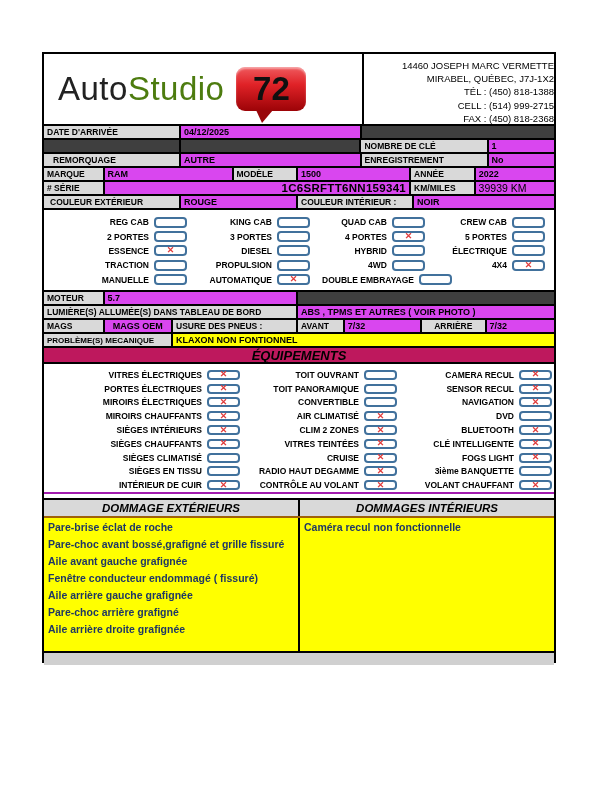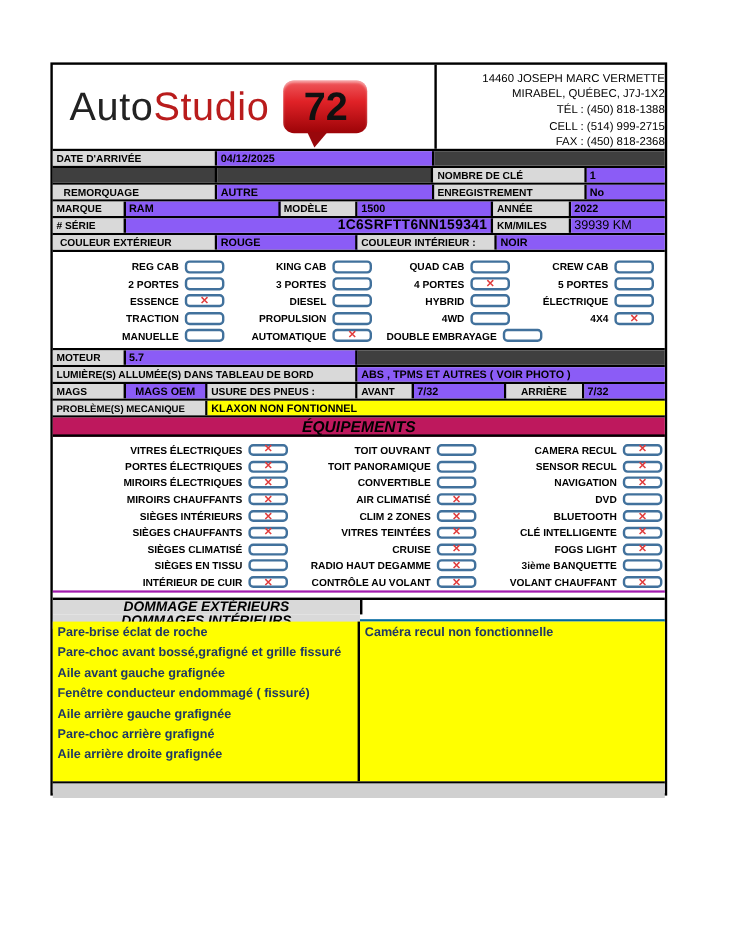--- a/index.html
+++ b/index.html
@@ -11,39 +11,39 @@
 
   
   .row { display: flex; width: 100%; border-bottom: 2px solid #000; }
   .row:last-child { border-bottom: none; }
   .c { border-right: 2px solid #000; overflow: hidden; white-space: nowrap;
        display: flex; align-items: center; font-size: 8.5px; font-weight: bold;
        padding: 0 3px; }
   .c:last-child { border-right: none; }
   .g { background: #D9D9D9; }
   .d { background: #3F3F3F; }
-  .w { background: #8b5cf6; }
+  .w { background: #d946ef; }
   .y { background: #FFFF00; }
   .ctr { justify-content: center; }
   .rgt { justify-content: flex-end; }
 
   .h14 { height: 14px; }
   .val { font-size: 9px; }
 
   
   .hdr { display: flex; height: 72px; border-bottom: 2px solid #000; }
   .logo-cell { width: 320px; border-right: 2px solid #000; display: flex;
                align-items: center; padding-left: 14px; }
   .addr-cell { flex: 1; padding: 5px 0 0 10px; text-align: right; }
   .addr-line { font-size: 9.5px; font-weight: normal; line-height: 13.2px; }
 
   .logo { display: flex; align-items: center; }
   .lg-text { font-size: 33px; letter-spacing: 0.5px; }
   .lg-auto { color: #222; }
-  .lg-studio { color: #b91c1c; }
+  .lg-studio { color: #4d7c0f; }
   .badge { position: relative; margin-left: 12px; width: 70px; height: 44px;
            border-radius: 9px;
            background: linear-gradient(180deg, #f05a5e 0%, #e02227 40%, #9c0307 100%);
            display: flex; align-items: center; justify-content: center;
            box-shadow: inset 0 2px 2px rgba(255,255,255,.45); }
   .badge-num { font-size: 33px; font-weight: bold; color: #101010; }
   .badge-tail { position: absolute; left: 20px; bottom: -12px; width: 0; height: 0;
                 border-top: 13px solid #99070b; border-left: 6px solid transparent;
                 border-right: 11px solid transparent; }
 
@@ -68,21 +68,21 @@
               display: flex; align-items: center; justify-content: center;
               font-size: 13px; font-weight: bold; font-style: italic; }
   .eq-box { height: 130px; border-bottom: 2px solid #a21caf; padding-top: 4px; }
   .eq-row { display: flex; height: 13.8px; align-items: center; }
   .ew1 { width: 196px; } .ew2 { width: 157px; } .ew3 { width: 155px; }
   .eq-row .cbox { height: 10px; }
 
   .gap { height: 6px; background: #fff; border-bottom: 2px solid #000; }
 
   
-  .dmg-hdr { display: flex; height: 18px; border-bottom: 2px solid #0369a1; flex-direction: column; }
+  .dmg-hdr { display: flex; height: 18px; border-bottom: 2px solid #a16207; }
   .dmg-hcell { background: #D9D9D9; display: flex; align-items: center;
                justify-content: center; font-size: 11.5px; font-weight: bold;
                font-style: italic; border-right: 2px solid #000; }
   .dmg-hcell:last-child { border-right: none; }
   .dmg-body { display: flex; height: 135px; border-bottom: 2px solid #000; }
   .dmg-cell { background: #FFFF00; border-right: 2px solid #000;
               padding: 1px 4px; color: #1F3864; font-weight: bold;
               font-size: 10.5px; line-height: 17px; overflow: hidden; }
   .dmg-cell:last-child { border-right: none; }
   .dw1 { width: 258px; } .dw2 { width: 256px; }

